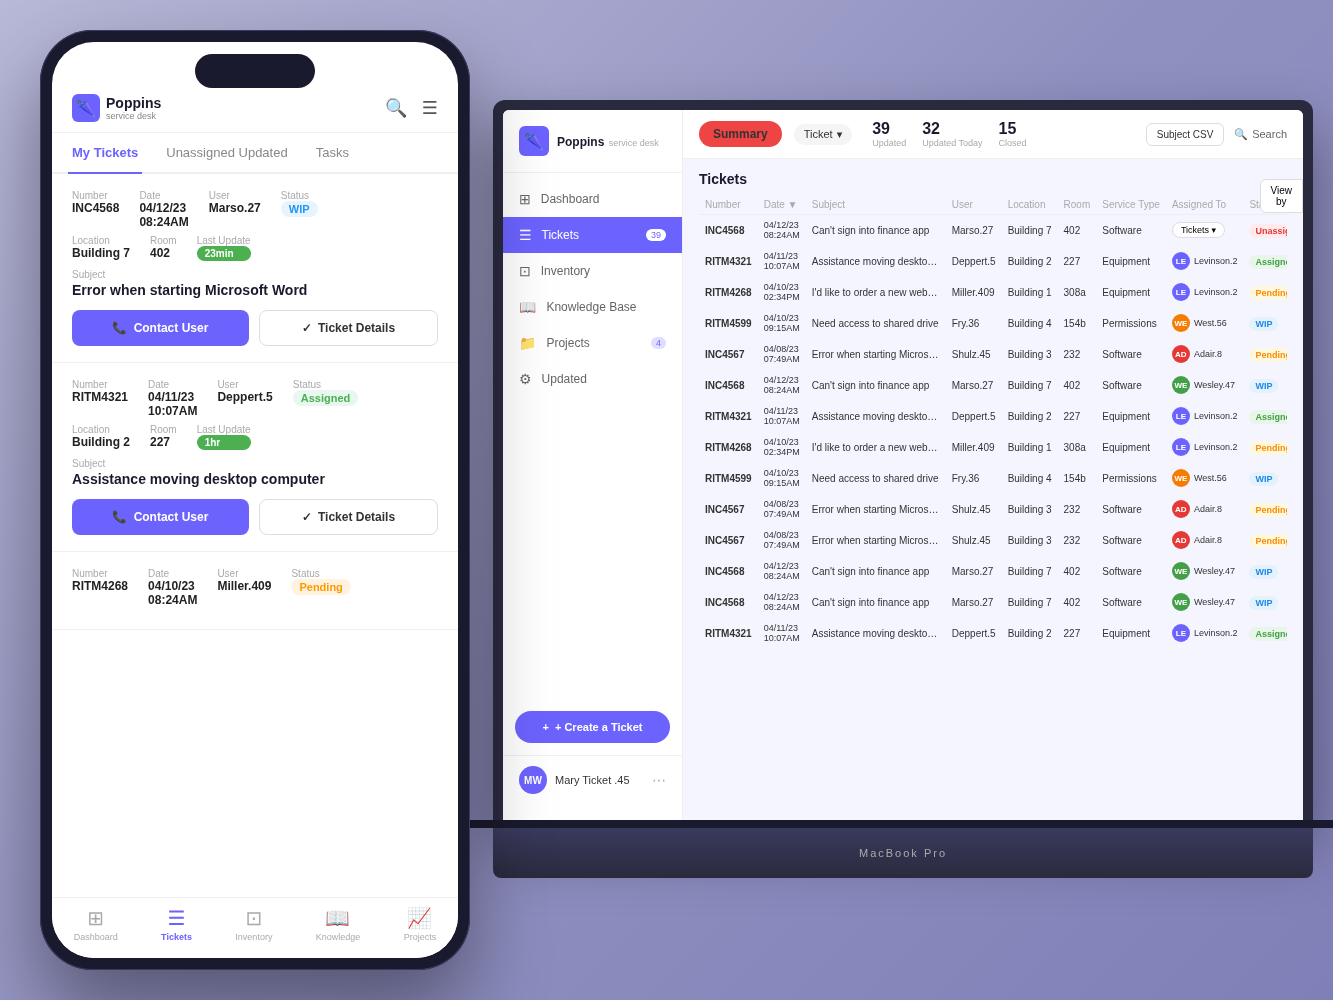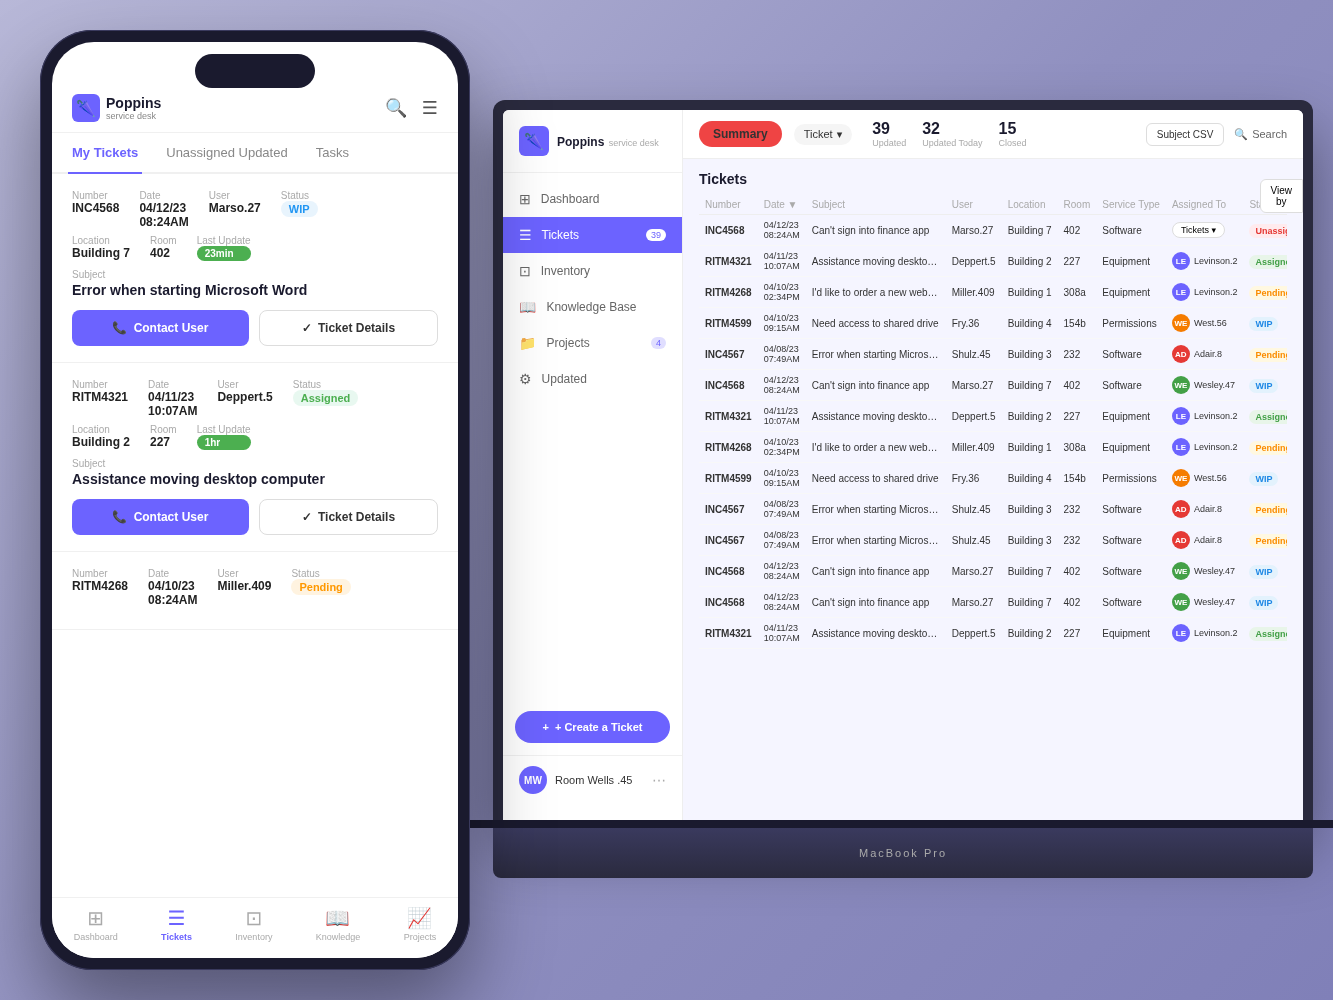--- a/index.html
+++ b/index.html
@@ -786,21 +786,21 @@
           <span class="icon">⚙</span>
           <span>Updated</span>
         </div>
         <div style="flex:1"></div>
         <button class="sidebar-create-btn">
           <span>+</span>
           <span>+ Create a Ticket</span>
         </button>
         <div class="sidebar-user">
           <div class="sidebar-user-avatar">MW</div>
-          <span class="sidebar-user-name">Room Wells .45</span>
+          <span class="sidebar-user-name">Mary Ticket .45</span>
           <span class="sidebar-user-dots">⋯</span>
         </div>
       </div>
 
       <div class="app-main">
 
         <div class="app-header">
           <div class="app-header-tabs">
             <div class="app-header-tab active">Summary</div>
           </div>

